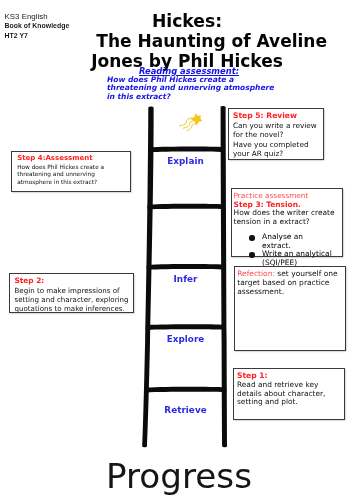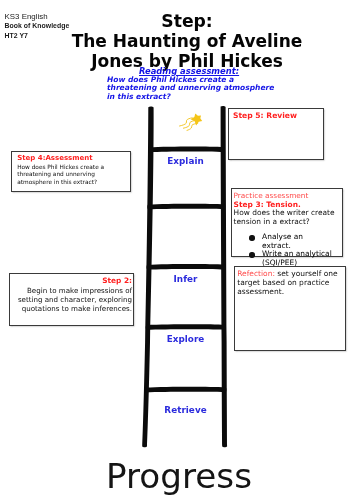--- a/index.html
+++ b/index.html
@@ -13,21 +13,21 @@
   #meta{left:4.6px;top:8px;width:120px;color:#1a1a1a;
         font-family:"Liberation Sans",sans-serif;}
   #meta .m1{font-size:7.9px;line-height:9.4px;}
   #meta .m2{font-size:6.9px;font-weight:bold;line-height:9.3px;letter-spacing:.02px;}
   #meta .m3{font-size:6.9px;font-weight:bold;line-height:9.3px;letter-spacing:.02px;}
 
   
   #title{left:47px;top:6.5px;width:280px;text-align:center;
          font-weight:bold;color:#050505;}
   #title .t1{font-size:17.2px;line-height:20.4px;}
-  #title .t2{font-size:17.0px;line-height:20.4px;}
+  #title .t2{font-size:17.0px;line-height:20.4px;text-align:right;}
   #title .t3{font-size:17.0px;line-height:20.4px;}
 
   
   #assess{left:107px;top:62.5px;width:170px;color:#1414e6;
           font-weight:bold;font-style:italic;font-size:7.5px;line-height:8.9px;}
   #assess .ah{display:block;text-align:left;text-decoration:underline;
               font-size:8.4px;line-height:9.0px;padding-left:32px;}
   #assess .ab{display:block;text-align:left;}
 
   #star{left:177px;top:107px;}
@@ -47,21 +47,21 @@
   .bs{color:#ff4a4a;font-weight:normal;}
   .bt{color:#111;}
   .bul{list-style:none;margin:7px;padding:0;}
   .bul li{position:relative;padding-left:21.5px;}
   .bul li .dot{position:absolute;left:8.8px;top:2.1px;width:5.4px;height:5.4px;
                border-radius:50%;background:#111;}
 
   
   #b4{left:11px;top:147px;width:120px;height:41px;font-size:5.8px;line-height:1.33;}
   #b4 .bh{font-size:7.0px;line-height:1.32;}
-  #b2{left:9px;top:269px;width:125px;height:53px;font-size:7.1px;line-height:1.30;text-align:right;}
+  #b2{left:9px;top:269px;width:125px;height:40px;font-size:7.1px;line-height:1.30;}
   #b2 .inner{padding:2.4px 1px 2px 4.5px;}
   #b2 .bh{font-size:7.4px;line-height:1.28;}
   #b5{left:228px;top:104px;width:96px;height:52px;font-size:7.3px;line-height:1.30;}
   #b5 .inner{padding:2.2px 2px 2px 4px;}
   #b5 .bh{font-size:7.6px;line-height:1.28;}
   #b3{left:231px;top:184px;width:112px;height:69px;font-size:7.45px;line-height:8.5px;}
   #b3 .inner{padding:3.4px 1px 1px 1.6px;}
   #b3 .bs{font-size:7.3px;line-height:8.5px;}
   #b3 .bh{font-size:7.45px;line-height:8.5px;}
   #bref{left:234px;top:262px;width:112px;height:85px;font-size:7.5px;line-height:8.9px;}
@@ -81,21 +81,21 @@
 
 <div class="page">
 
   <div class="abs" id="meta">
     <div class="m1">KS3 English</div>
     <div class="m2">Book of Knowledge</div>
     <div class="m3">HT2 Y7</div>
   </div>
 
   <div class="abs" id="title">
-    <div class="t1">Step:</div>
+    <div class="t1">Hickes:</div>
     <div class="t2">The Haunting of Aveline</div>
     <div class="t3">Jones by Phil Hickes</div>
   </div>
 
   <div class="abs" id="assess">
     <span class="ah">Reading assessment:</span>
     <span class="ab">How does Phil Hickes create a threatening and unnerving atmosphere in this extract?</span>
   </div>
 
   <div class="abs" id="star">
@@ -140,20 +140,22 @@
   <div class="abs box" id="b2">
     <div class="inner">
       <div class="bh">Step 2:</div>
       <div class="bt">Begin to make impressions of setting and character, exploring quotations to make inferences.</div>
     </div>
   </div>
 
   <div class="abs box" id="b5">
     <div class="inner">
       <div class="bh">Step 5: Review</div>
+      <div class="bt pre">Can you write a review for the novel?
+Have you completed your AR quiz?</div>
     </div>
   </div>
 
   <div class="abs box" id="b3">
     <div class="inner">
       <div class="bs">Practice assessment</div>
       <div class="bh">Step 3: Tension.</div>
       <div class="bt">How does the writer create tension in a extract?</div>
       <ul class="bul">
         <li><span class="dot"></span><span>Analyse an extract.</span></li>
@@ -161,16 +163,22 @@
       </ul>
     </div>
   </div>
 
   <div class="abs box" id="bref">
     <div class="inner">
       <div class="bt"><span class="bs">Refection:</span> <span>set yourself one target based on practice assessment.</span></div>
     </div>
   </div>
 
+  <div class="abs box" id="b1">
+    <div class="inner">
+      <div class="bh">Step 1:</div>
+      <div class="bt">Read and retrieve key details about character, setting and plot.</div>
+    </div>
+  </div>
 
   <div class="abs" id="footer">Progress</div>
 
 </div>
 
 </body></html>

